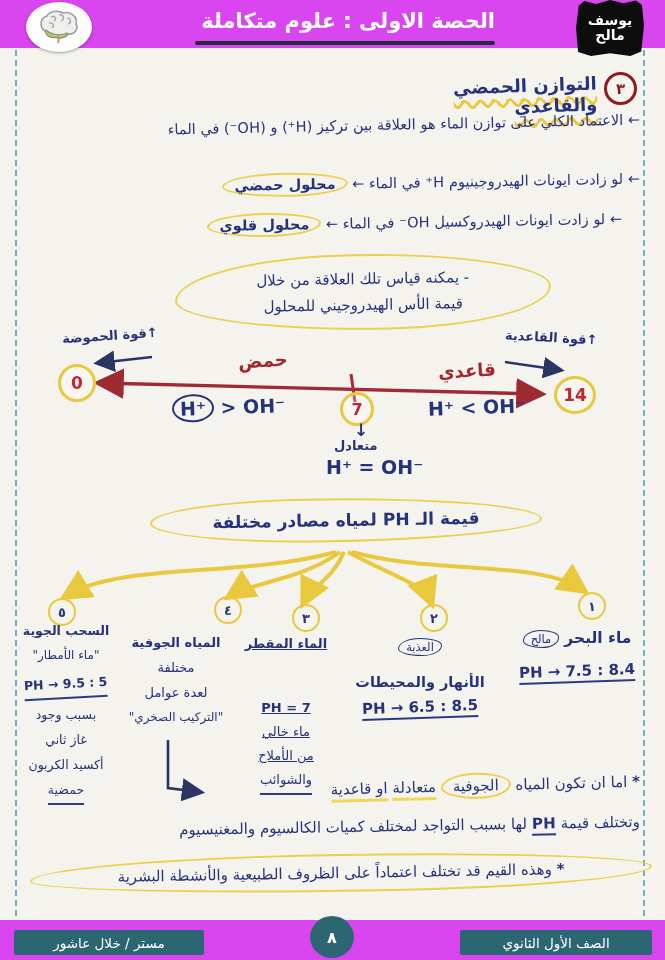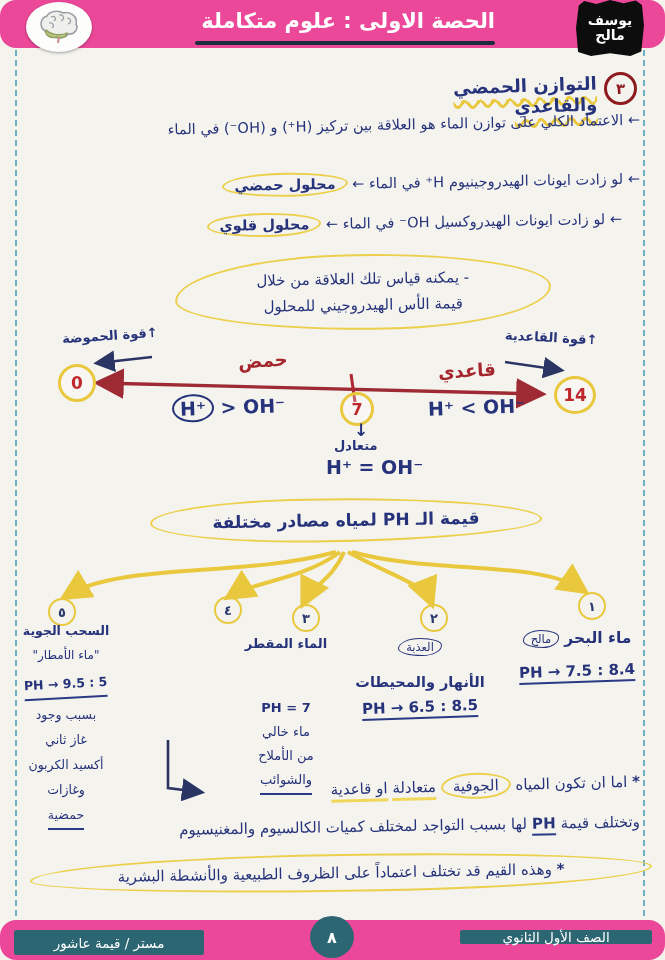--- a/index.html
+++ b/index.html
@@ -5,21 +5,21 @@
   html,body{margin:0;padding:0;background:#d8d8d4;}
   .page{position:relative;width:665px;height:960px;background:#f4f3ee;overflow:hidden;
         font-family:"DejaVu Sans",sans-serif;}
   .abs{position:absolute;}
   .rtl{direction:rtl;unicode-bidi:plaintext;}
   .ltr{direction:ltr;}
   .red{color:#a5262c;}
   .darkred{color:#8e1c1f;}
 
   
-  .bar{position:absolute;left:0;width:665px;background:#ec4899;border-radius:16px;}
+  .bar{position:absolute;left:0;width:665px;background:#d946ef;}
   .hdr-title{color:#fff;font-weight:bold;font-size:21px;letter-spacing:.5px;}
   .hdr-underline{position:absolute;background:#1e2b3a;height:4px;border-radius:2px;}
   .logo-circle{position:absolute;background:#fdfdfb;border-radius:50%;box-shadow:0 1px 3px rgba(0,0,0,.35);
                display:flex;align-items:center;justify-content:center;}
   .black-logo{position:absolute;background:#0d0d0d;color:#fff;text-align:center;
               clip-path:polygon(4% 10%,12% 2%,30% 7%,50% 0%,70% 6%,88% 1%,97% 9%,100% 45%,96% 92%,80% 100%,50% 95%,22% 100%,3% 93%,0% 50%);
               display:flex;flex-direction:column;align-items:center;justify-content:center;font-weight:bold;}
   .ftr-box{position:absolute;background:#2d6673;color:#fff;font-size:13.5px;display:flex;
            align-items:center;justify-content:center;border-radius:2px;}
   .ftr-circle{position:absolute;background:#2d6673;color:#fff;border-radius:50%;
@@ -169,37 +169,42 @@
   </div>
 
   <div class="col rtl" style="left:346px;top:636px;width:148px;">
     <div>
       <span class="tag-cloud">العذبة</span>
     </div>
     <div class="nm hand" style="font-size:14.5px;margin-top:18px;">الأنهار والمحيطات</div>
     <div class="ltr u-navy" style="display:inline-block;margin-top:8px;font-size:15px;font-weight:bold;transform:rotate(-2deg);">PH → 6.5 : 8.5</div>
   </div>
 
-  <div class="col rtl" style="left:238px;top:632px;width:96px;font-size:13px;line-height:24px;">
+  <div class="col rtl" style="left:238px;top:632px;width:96px;font-size:13px;line-height:24px;text-decoration:underline;">
     <div class="nm hand">الماء المقطر</div>
     <div class="ltr" style="font-weight:bold;margin-top:40px;">PH = 7</div>
     <div class="hand">ماء خالي</div>
     <div class="hand">من الأملاح</div>
     <div class="hand u-navy" style="display:inline-block;">والشوائب</div>
   </div>
 
+  <div class="col rtl" style="left:122px;top:630px;width:108px;font-size:13px;line-height:25px;">
+    <div class="nm hand">المياه الجوفية</div>
+    <div class="hand">مختلفة</div>
+    <div class="hand">لعدة عوامل</div>
+    <div class="hand" style="font-size:12px;">"التركيب الصخري"</div>
+  </div>
 
   <div class="col rtl" style="left:10px;top:618px;width:112px;font-size:12.5px;line-height:25px;">
     <div class="nm hand">السحب الجوية</div>
     <div class="hand" style="font-size:12px;">"ماء الأمطار"</div>
     <div class="ltr u-navy" style="display:inline-block;font-weight:bold;transform:rotate(-3deg);margin:3px 0;">PH → 9.5 : 5</div>
     <div class="hand">بسبب وجود</div>
     <div class="hand">غاز ثاني</div>
     <div class="hand">أكسيد الكربون</div>
-    <div class="hand">وغازات</div>
     <div class="hand u-navy" style="display:inline-block;">حمضية</div>
   </div>
 
   <div class="abs rtl ink hand" style="left:148px;top:775px;width:492px;font-size:15px;transform:rotate(-1.5deg);">
     <span style="font-weight:bold;">*</span>
     <span>اما ان تكون المياه</span>
     <span class="badge-cloud">الجوفية</span>
     <span class="u-yellow">متعادلة</span>
     <span class="u-yellow">او قاعدية</span>
   </div>
@@ -209,17 +214,17 @@
     <span class="u-navy ltr" style="font-weight:bold;">PH</span>
     <span>لها بسبب التواجد لمختلف كميات الكالسيوم والمغنيسيوم</span>
   </div>
 
   <div class="abs cloud rtl ink hand" style="left:30px;top:854px;width:586px;padding:8px 16px;font-size:15px;text-align:center;transform:rotate(-1deg);">
     <span style="font-weight:bold;">*</span>
     <span>وهذه القيم قد تختلف اعتماداً على الظروف الطبيعية والأنشطة البشرية</span>
   </div>
 
   <div class="bar" style="top:920px;height:40px;"></div>
-  <div class="ftr-box rtl" style="left:14px;top:930px;width:190px;height:25px;">مستر / قيمة عاشور</div>
+  <div class="ftr-box rtl" style="left:14px;top:930px;width:190px;height:25px;">مستر / خلال عاشور</div>
   <div class="ftr-circle" style="left:310px;top:916px;width:44px;height:42px;">٨</div>
-  <div class="ftr-box rtl" style="left:460px;top:930px;width:192px;height:14px;">الصف الأول الثانوي</div>
+  <div class="ftr-box rtl" style="left:460px;top:930px;width:192px;height:25px;">الصف الأول الثانوي</div>
 
 </div>
 
 </body></html>

